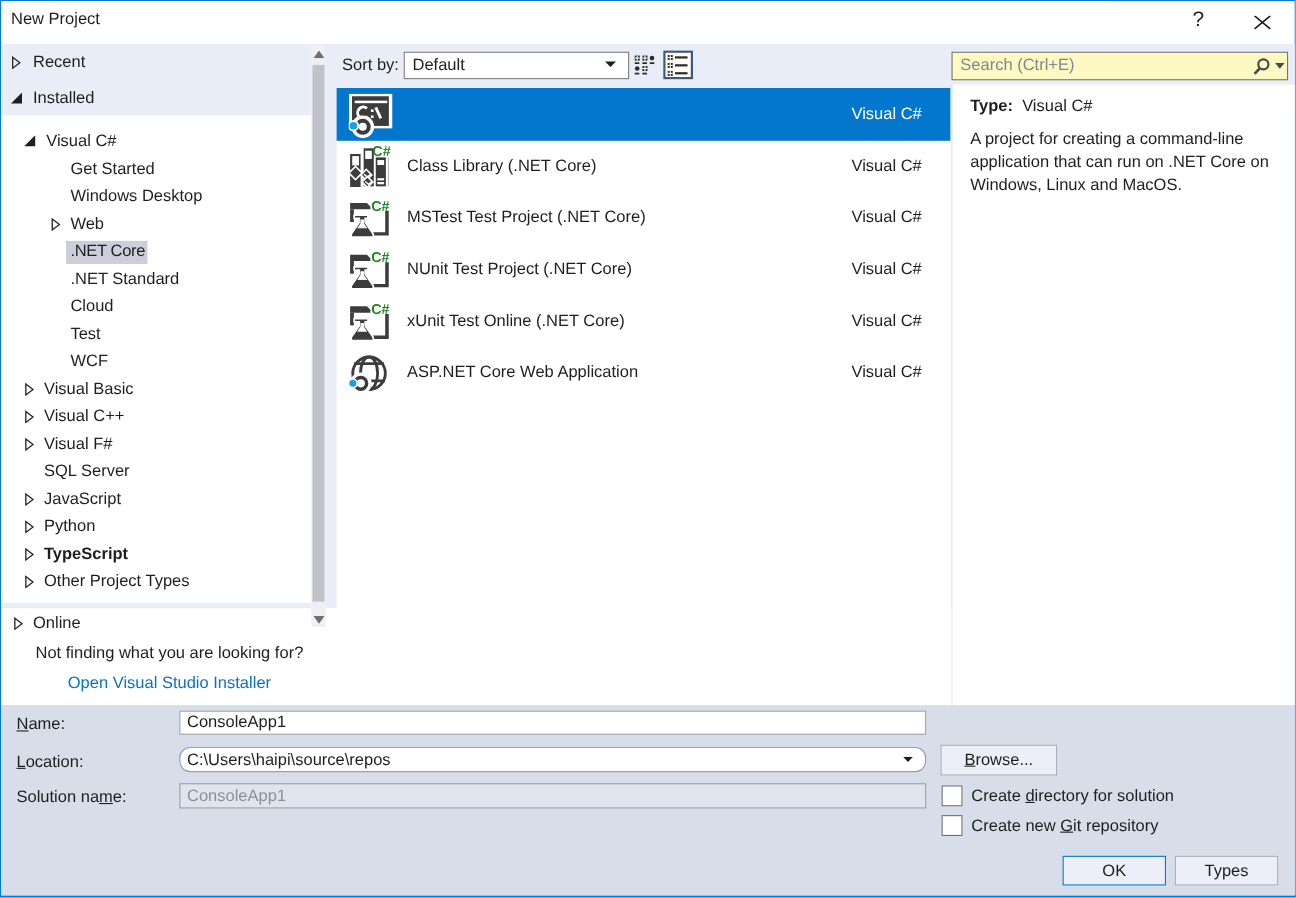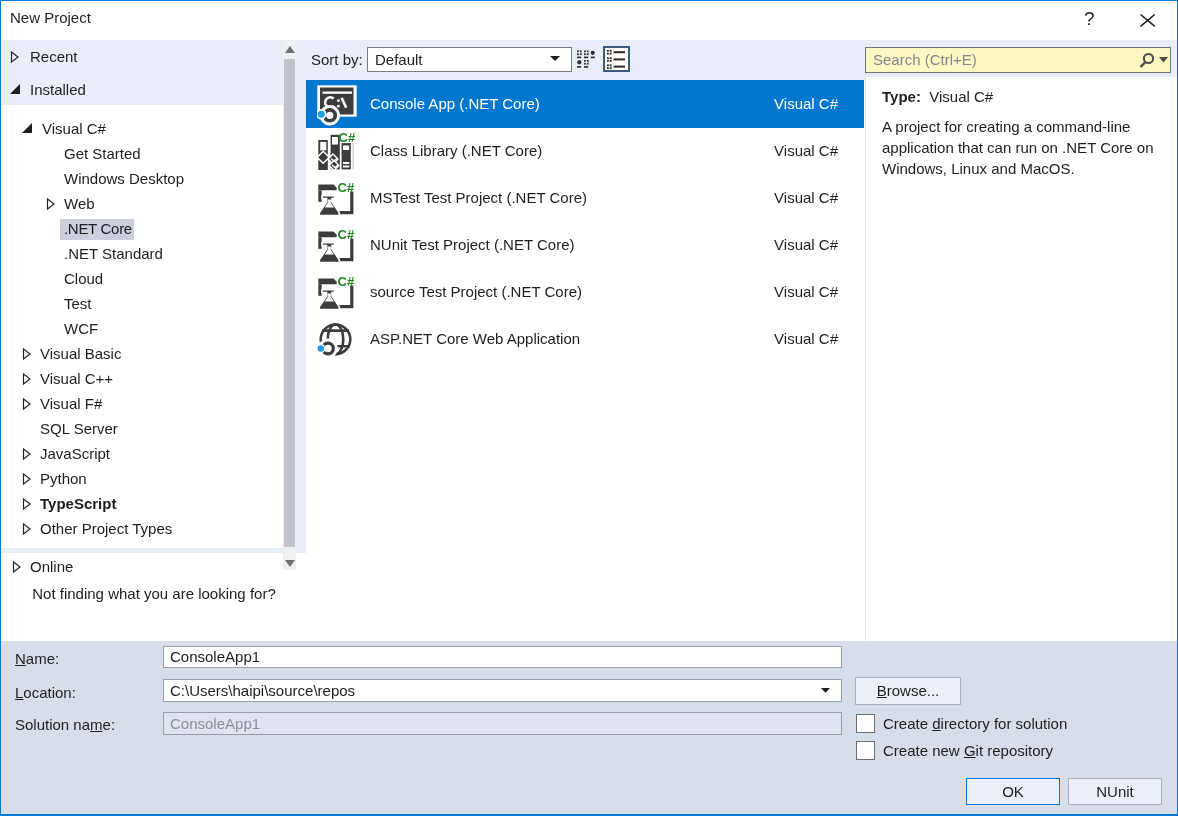--- a/index.html
+++ b/index.html
@@ -73,20 +73,21 @@
   <div class="trow" style="left:39px;top:301px;">Visual Basic</div>
   <div class="trow" style="left:39px;top:326px;">Visual C++</div>
   <div class="trow" style="left:39px;top:351px;">Visual F#</div>
   <div class="trow" style="left:39px;top:376px;">SQL Server</div>
   <div class="trow" style="left:39px;top:401px;">JavaScript</div>
   <div class="trow" style="left:39px;top:426px;">Python</div>
   <div class="trow" style="left:39px;top:451px;font-weight:bold;">TypeScript</div>
   <div class="trow" style="left:39px;top:476px;">Other Project Types</div>
   <div class="trow" style="left:29px;top:514px;">Online</div>
   <div class="trow" style="left:0;width:306px;top:541px;text-align:center;">Not finding what you are looking for?</div>
+  <div class="trow" style="left:0;width:306px;top:568px;text-align:center;color:#0e70c0;">Open Visual Studio Installer</div>
 
   <svg class="tw" style="left:9px;top:11px;" width="10" height="12">
       <path d="M1.5 1 L8 6 L1.5 11 Z" fill="none" stroke="#262626" stroke-width="1.2"></path>
     </svg>
   <svg class="tw" style="left:9px;top:44px;" width="11" height="11">
       <path d="M10 0 L10 10 L0 10 Z" fill="#1e1e1e"></path>
     </svg>
   <svg class="tw" style="left:21px;top:83px;" width="11" height="11">
       <path d="M10 0 L10 10 L0 10 Z" fill="#1e1e1e"></path>
     </svg>
@@ -141,21 +142,20 @@
       <path d="M16.6 13.6 A5.1 5.1 0 1 0 17 20.9" stroke-width="2.7"></path>
       <rect x="20.2" y="14.4" width="2.4" height="2.4" stroke="none" fill="#fff"></rect>
       <rect x="20.2" y="19.9" width="2.4" height="2.4" stroke="none" fill="#fff"></rect>
       <line x1="24.6" y1="12.7" x2="29.2" y2="22.7" stroke-width="2.6"></line>
     </g>
     <circle cx="12.8" cy="30.3" r="10.3" fill="#fff"></circle>
     <circle cx="12.8" cy="30.3" r="5.45" fill="none" stroke="#3c3c3c" stroke-width="3.7"></circle>
     <circle cx="4.3" cy="29.3" r="5.2" fill="#fff"></circle>
     <circle cx="4.3" cy="29.3" r="3.5" fill="#1b9fe8"></circle>
   </svg>
-  <span class="nm">Console App (.NET Core)</span>
     <span class="vc">Visual C#</span>
 </div>
 <div class="lrow" style="top:127px;">
   <svg class="licon" width="40" height="41" viewBox="0 0 40 41" style="top:2px;">
     <rect x="1.3" y="11" width="9.5" height="30.6" fill="#3c3c3c"></rect>
       <rect x="3.2" y="12.9" width="6.1" height="8.5" fill="#fff"></rect>
     <rect x="13.6" y="5.8" width="9.2" height="34.6" fill="#3c3c3c"></rect>
       <rect x="15" y="8" width="6" height="7.5" fill="#fff"></rect>
     <rect x="24.6" y="14.1" width="9.2" height="26.3" fill="#3c3c3c"></rect>
       <rect x="26" y="16.5" width="6.2" height="4.5" fill="#fff"></rect>
@@ -200,21 +200,21 @@
 </div>
 <div class="lrow" style="top:268px;">
   <svg class="licon" width="40" height="40" viewBox="0 0 40 40">
     <path d="M1.3 5.5 L16.5 5.5 L19.7 8.7 L19.7 11.3 L1.3 11.3 Z" fill="#3c3c3c"></path>
     <rect x="1.3" y="11.3" width="3.4" height="11.5" fill="#3c3c3c"></rect>
     <path d="M36.4 12.5 L36.4 35.2 L13 35.2 L13 32.1 L33.2 32.1 L33.2 12.5 Z" fill="#3c3c3c"></path>
     <path d="M5 16.6 L17.5 16.6 L17.5 19.6 L15 19.6 L15 23.1 L22.3 33.7 L22.3 36.6 L2.3 36.6 L2.3 33.7 L9.6 23.1 L9.6 19.6 L5 19.6 Z" fill="#3c3c3c" stroke="#fff" stroke-width="1.6"></path>
     <path d="M10.7 20.6 L13.9 20.6 L13.9 24.1 L16.9 28.5 L7.7 28.5 L10.7 24.1 Z" fill="#fff"></path>
     <text x="20.5" y="12.5" font-family="Liberation Sans" font-size="13" font-weight="bold" fill="#218521">C#</text>
   </svg>
-  <span class="nm">source Test Project (.NET Core)</span>
+  <span class="nm">xUnit Test Online (.NET Core)</span>
     <span class="vc">Visual C#</span>
 </div>
 <div class="lrow" style="top:315px;">
   <svg class="licon" width="40" height="40" viewBox="0 0 40 40">
     <g fill="none" stroke="#3c3c3c" stroke-width="2.6">
       <circle cx="18.5" cy="19.3" r="14.8"></circle>
       <ellipse cx="18.5" cy="19.3" rx="7.8" ry="14.8"></ellipse>
       <path d="M5 10.6 L32 10.6 M4 26.3 L33 26.3"></path>
     </g>
     <circle cx="11" cy="28.5" r="9.9" fill="#fff"></circle>
@@ -284,24 +284,24 @@
   </svg>
 
 <div class="abs" style="left:882px;top:88px;font-size:15px;color:#1e1e1e;"><b>Type:</b>&nbsp; Visual C#</div>
 <div class="abs" style="left:882px;top:116px;font-size:15px;color:#1e1e1e;line-height:21px;">A project for creating a command-line<br>application that can run on .NET Core on<br>Windows, Linux and MacOS.</div>
 
 <div id="bottom"></div>
 <div class="blbl" style="top:650px;"><u>N</u>ame:</div>
 <div class="blbl" style="top:684px;"><u>L</u>ocation:</div>
 <div class="blbl" style="top:716px;">Solution na<u>m</u>e:</div>
 <div class="binput" style="top:646px;height:20px;line-height:20px;">ConsoleApp1</div>
-<div class="binput" style="top:679px;height:21px;line-height:21px;">C:\Users\haipi\source\repos</div>
+<div class="binput" style="top:679px;height:21px;line-height:21px;border-radius:10px;">C:\Users\haipi\source\repos</div>
 <svg class="abs" style="left:821px;top:688px;" width="9" height="5">
     <path d="M0 0 L9 0 L4.5 4.8 Z" fill="#1e1e1e"></path>
   </svg>
 <div class="binput" style="top:712px;height:21px;line-height:21px;background:#dfe4ef;color:#8c9098;">ConsoleApp1</div>
 <div class="btn" style="left:855px;top:677px;width:104px;height:26px;line-height:26px;"><u>B</u>rowse...</div>
 <div class="cb" style="top:714px;"></div>
 <div class="cblbl" style="top:715px;">Create <u>d</u>irectory for solution</div>
 <div class="cb" style="top:741px;"></div>
 <div class="cblbl" style="top:742px;">Create new <u>G</u>it repository</div>
 <div class="btn" style="left:966px;top:778px;width:92px;border-color:#0078d7;">OK</div>
-<div class="btn" style="left:1068px;top:778px;width:92px;">NUnit</div>
+<div class="btn" style="left:1068px;top:778px;width:92px;">Types</div>
 
 </body></html>

